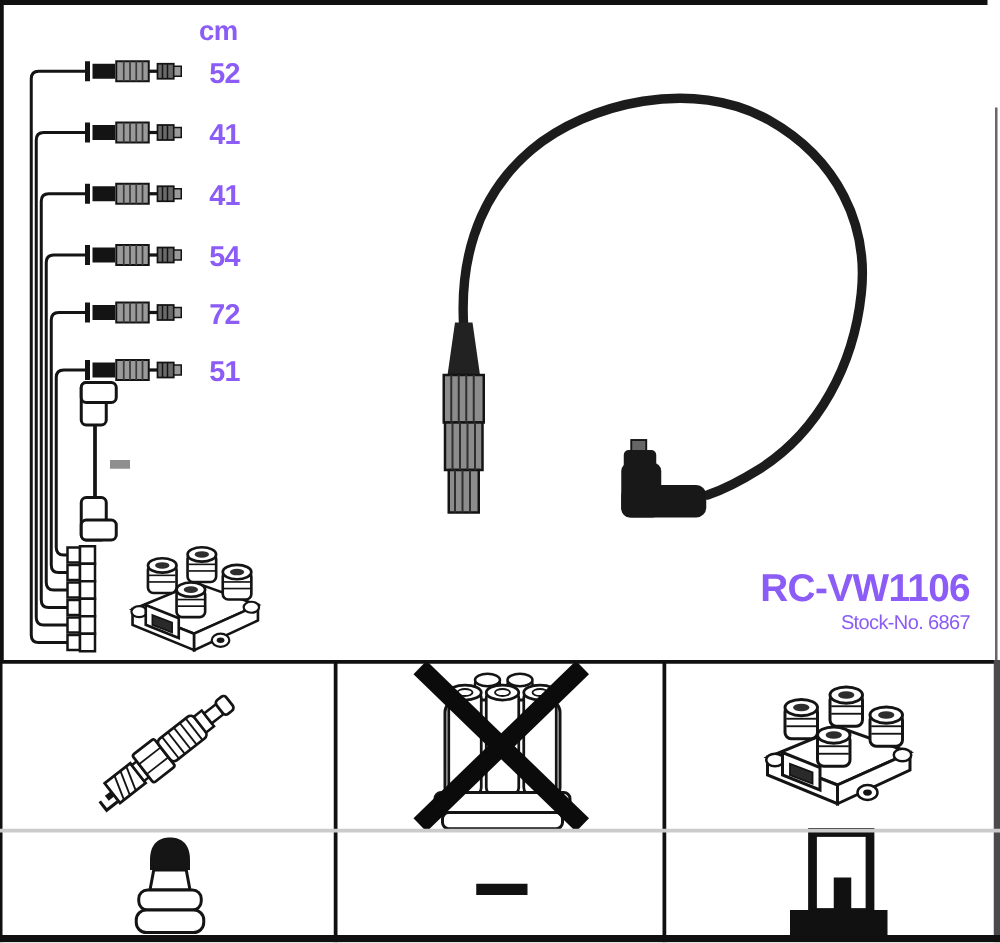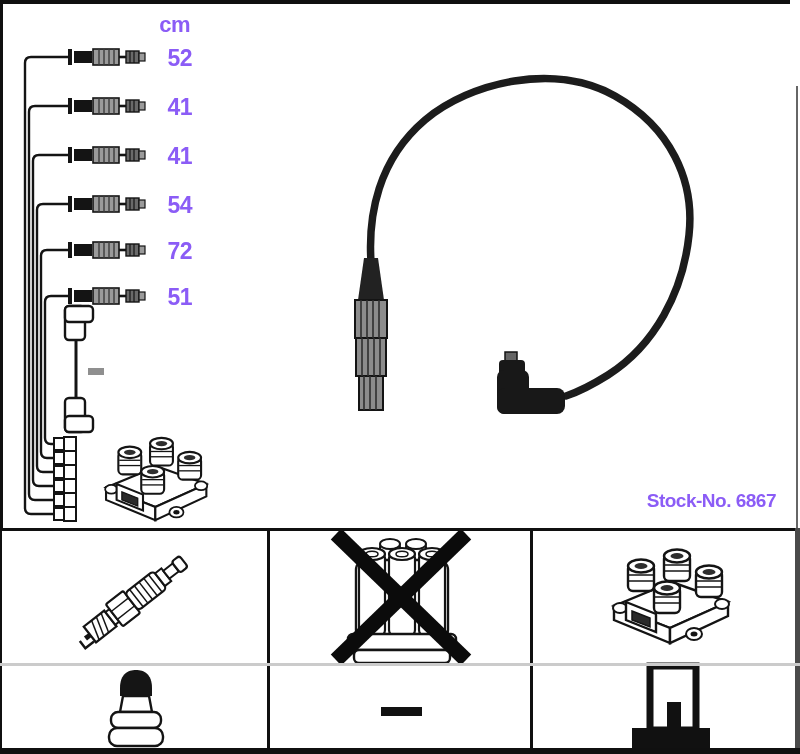--- a/index.html
+++ b/index.html
@@ -18,21 +18,21 @@
   .grid-rowdiv{left:0;top:663px;width:800px;height:3px;background:#cbcbcb;}
   .grid-bottom{left:0;top:748px;width:800px;height:6px;background:#101010;}
   .grid-left{left:0;top:528px;width:2px;height:226px;background:#101010;}
   .grid-right{left:795px;top:528px;width:5px;height:226px;background:#4a4a4a;}
   
   .unit-label{left:146px;top:12px;width:44px;text-align:right;
               font-size:22px;font-weight:bold;letter-spacing:-0.5px;}
   .len-label{left:146px;width:46px;text-align:right;
              font-size:23px;font-weight:bold;letter-spacing:-0.5px;}
   .part-number{right:24px;top:453px;font-size:31px;font-weight:bold;letter-spacing:-0.5px;}
-  .stock-number{right:24px;top:490px;font-size:19px;font-weight:bold;letter-spacing:-0.5px;}
+  .stock-number{right:24px;top:490px;font-size:16px;font-weight:normal;letter-spacing:-0.5px;}
   
   .coil-dash{left:88px;top:368px;width:16px;height:7px;background:#8f8f8f;}
   .legend-dash{left:381px;top:707px;width:41px;height:9px;background:#111;}
 </style>
 </head>
 <body>
 
 <div class="page">
 
   <svg width="800" height="754" viewBox="0 0 800 754">
@@ -248,14 +248,15 @@
   <div class="abs len-label" style="top:45px">52</div>
   <div class="abs len-label" style="top:94px">41</div>
   <div class="abs len-label" style="top:143px">41</div>
   <div class="abs len-label" style="top:192px">54</div>
   <div class="abs len-label" style="top:238px">72</div>
   <div class="abs len-label" style="top:284px">51</div>
 
   <div class="abs coil-dash"></div>
   <div class="abs legend-dash"></div>
 
+  <div class="abs part-number">RC-VW1106</div>
   <div class="abs stock-number">Stock-No. 6867</div>
 </div>
 
 </body></html>

